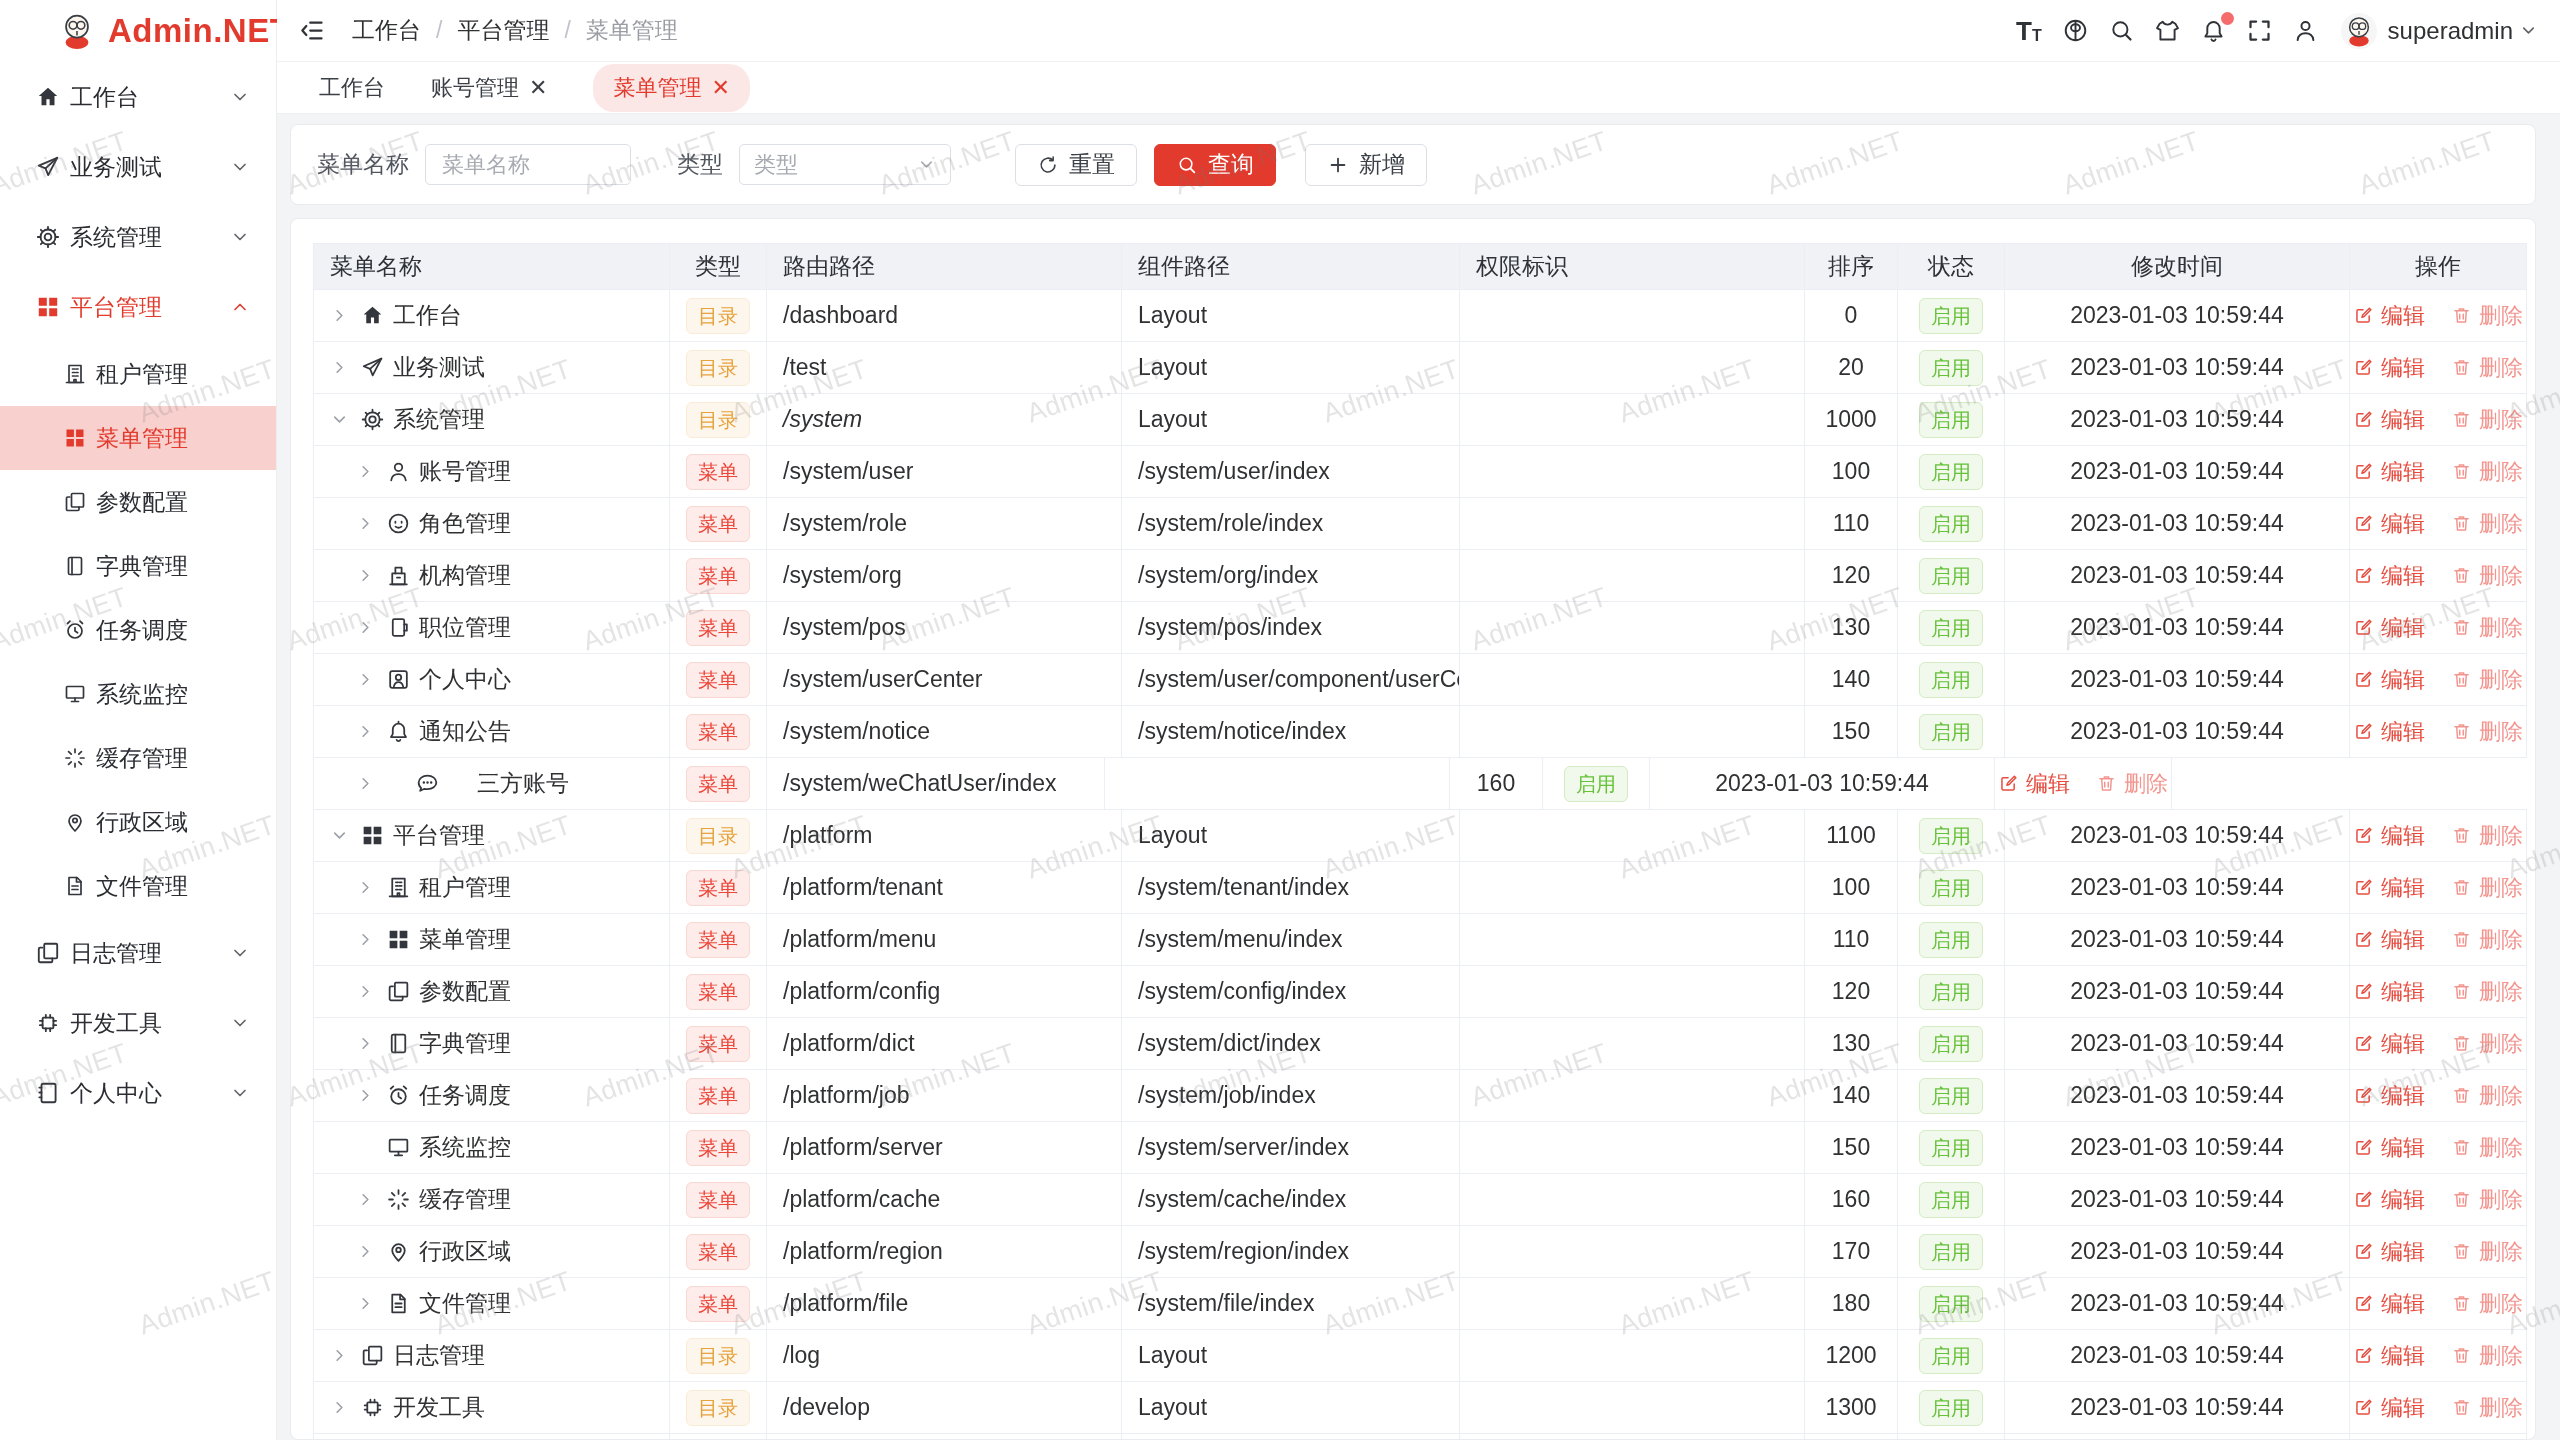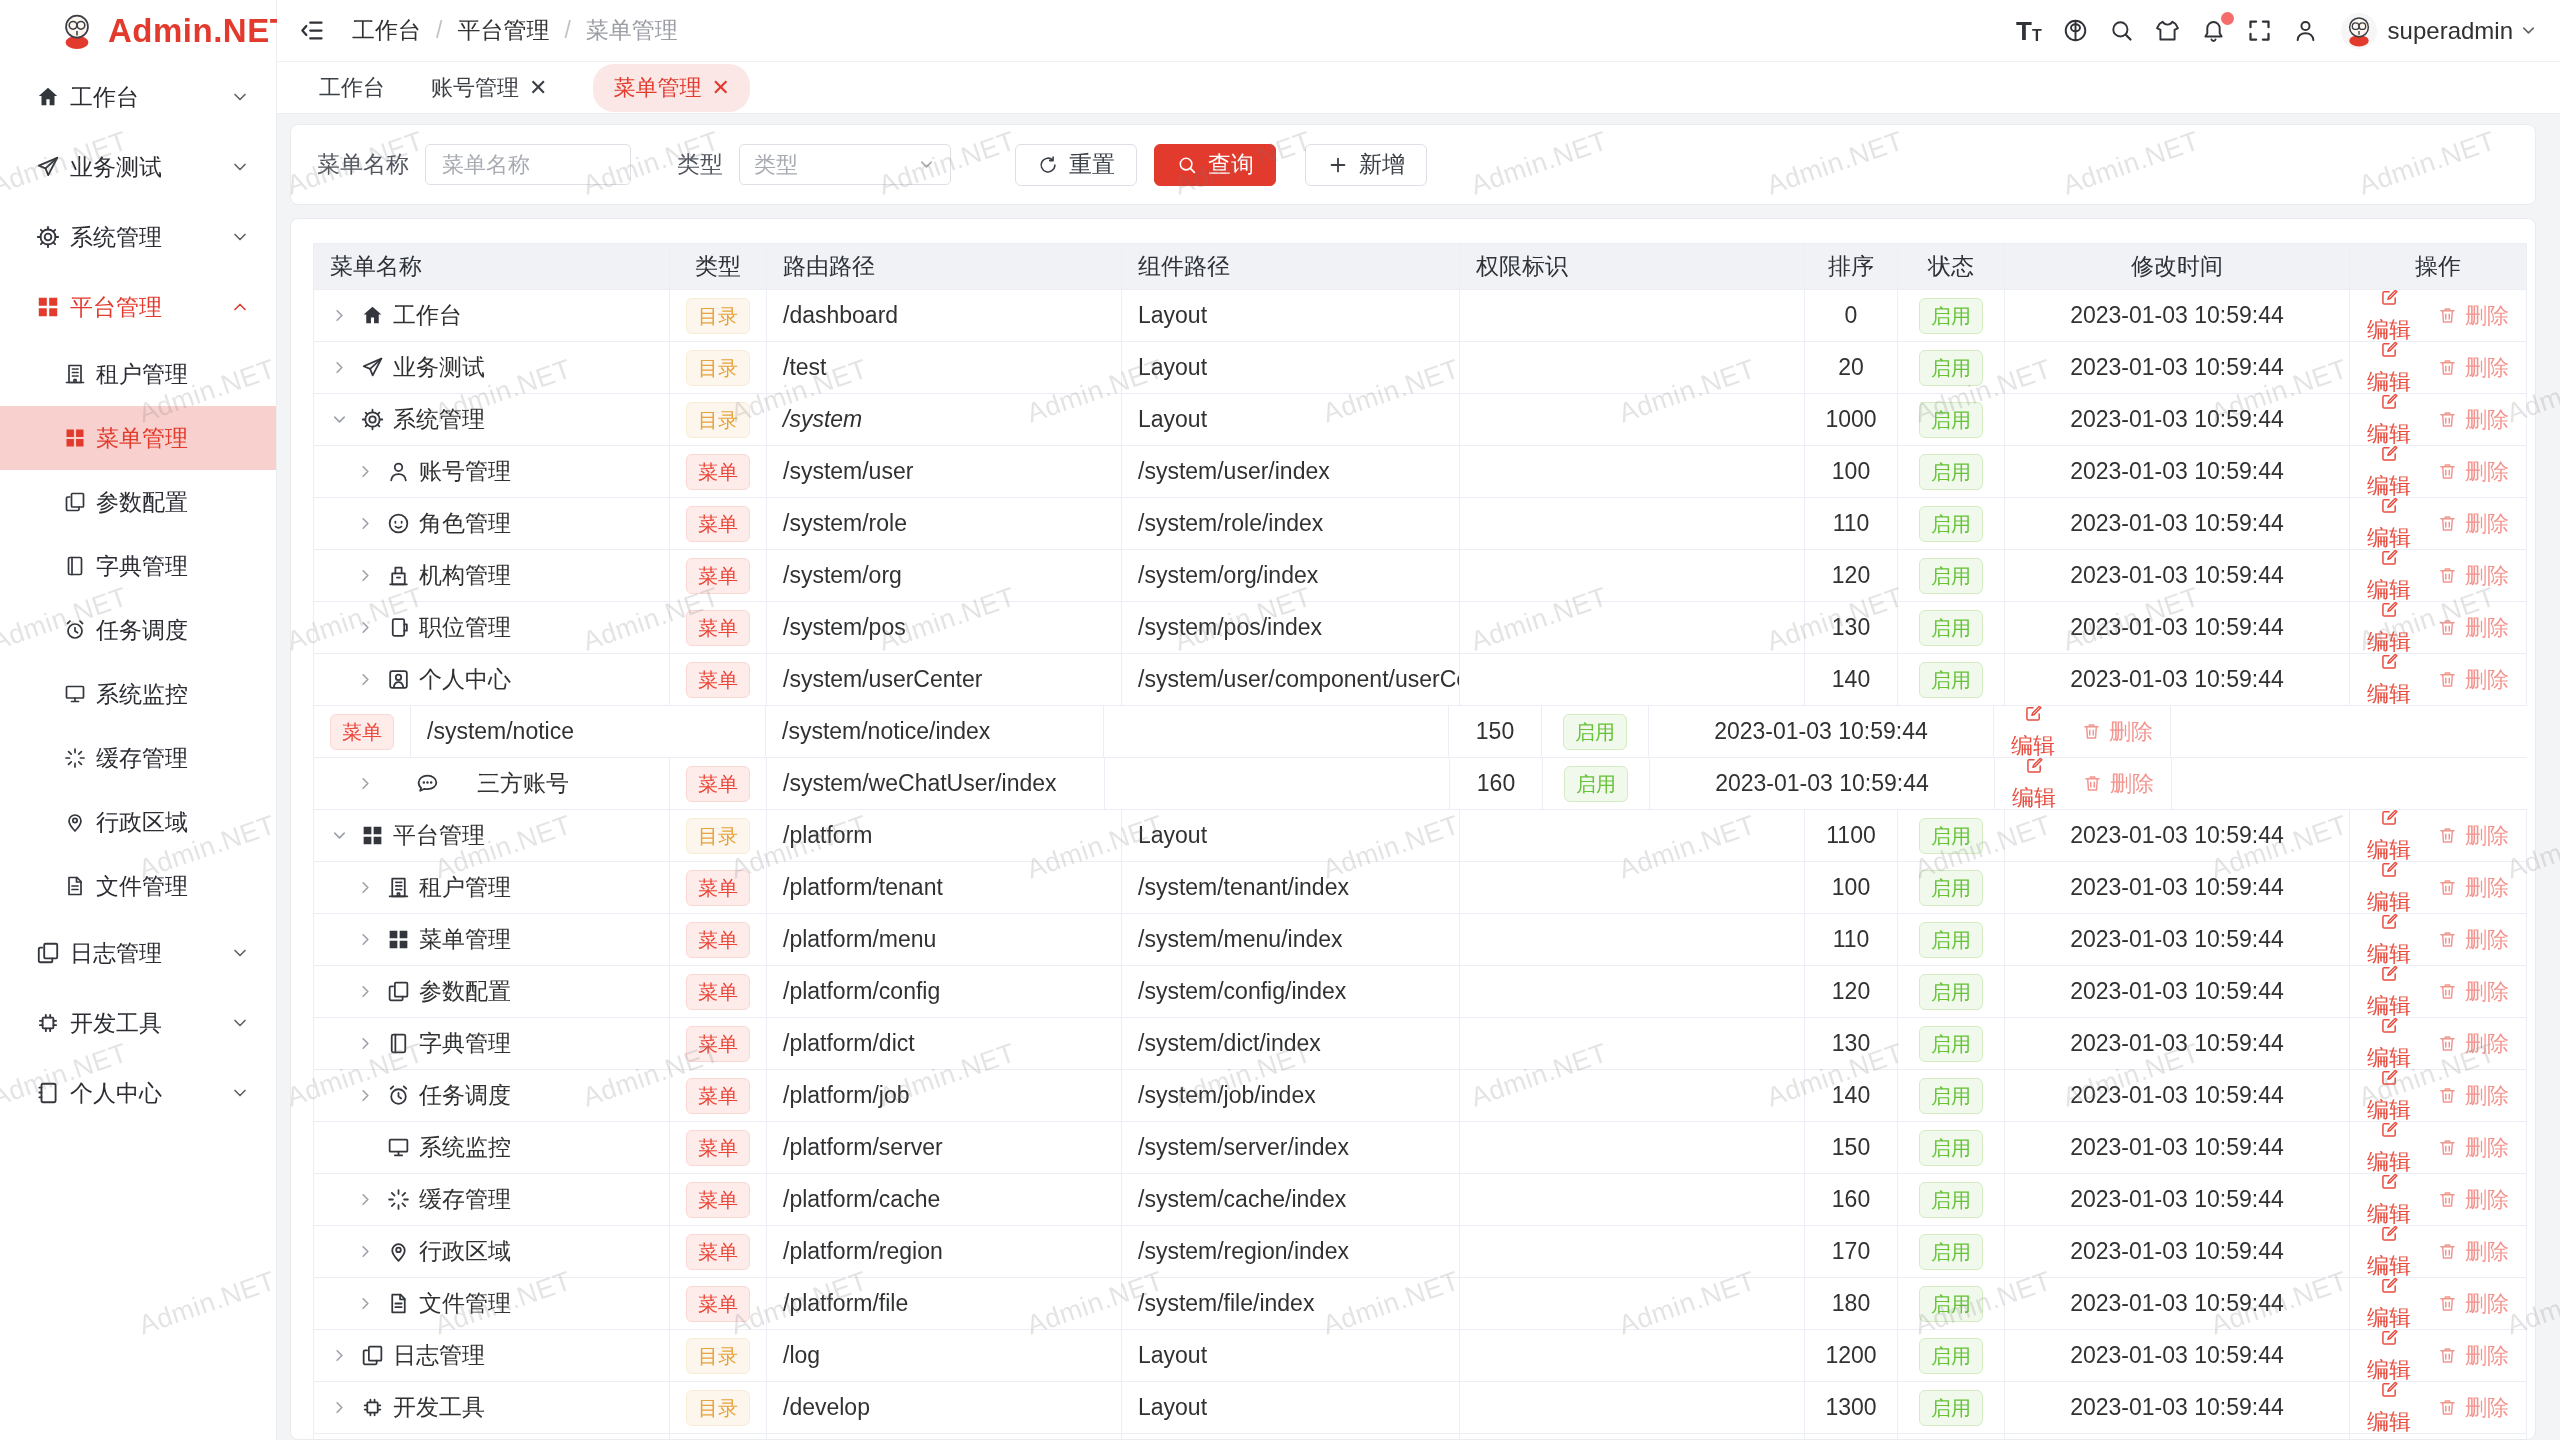--- a/index.html
+++ b/index.html
@@ -78,21 +78,21 @@
   .expand .ic { width:19px; height:19px; }
   .expand.open .ic { transform:rotate(90deg); }
   .row-icon { width:25px; height:25px; color:#33363c; margin-right:8px; flex-shrink:0; }
   .tag { display:inline-flex; align-items:center; height:36px; padding:0 11px; border-radius:6px; font-size:20px; line-height:1; }
   .tag.dir { color:#e6a23c; background:#fdf6ec; border:1px solid #f9ecd7; }
   .tag.menu { color:#ec4639; background:#fdecea; border:1px solid #f9d7d3; }
   .tag.on { color:#67c23a; background:#f0f9eb; border:1px solid #d5ecc3; }
   .ops { gap:26px; }
   .op { display:inline-flex; align-items:center; gap:7px; font-size:22px; cursor:pointer; }
   .op .ic { width:21px; height:21px; }
-  .op.edit { color:#e74c3f;flex-direction:column; }
+  .op.edit { color:#e74c3f; }
   .op.del { color:#f3958f; }
 
   
   #watermark-layer { position:fixed; inset:0; pointer-events:none; z-index:99; overflow:hidden; }
   .wm { position:absolute; font-size:27px; color:rgba(120,120,120,.20); transform:rotate(-19deg); white-space:nowrap; letter-spacing:.5px; }
 
   .ic { display:inline-flex; flex-shrink:0; }
   .ic svg { width:100%; height:100%; display:block; }
 </style>
 </head>
@@ -891,20 +891,35 @@
                   <span class="ic">
                     <svg viewBox="0 0 24 24" fill="none" stroke="currentColor" stroke-width="1.7" stroke-linecap="round" stroke-linejoin="round">
                       <path d="M4.5 6.5h15M9.5 6.5v-2h5v2M6.5 6.5l.9 13h9.2l.9-13M10 10.5v5.5M14 10.5v5.5"></path>
                     </svg>
                   </span>
                   <span>删除</span>
                 </span>
               </div>
             </div>
             <div class="trow">
+              <div class="tcell" style="width: 356px; padding-left: 42px;">
+                <span class="expand">
+                  <span class="ic">
+                    <svg viewBox="0 0 24 24" fill="none" stroke="currentColor" stroke-width="1.7" stroke-linecap="round" stroke-linejoin="round">
+                      <path d="M9 6l6 6-6 6" stroke-width="2"></path>
+                    </svg>
+                  </span>
+                </span>
+                <span class="ic row-icon">
+                  <svg viewBox="0 0 24 24" fill="none" stroke="currentColor" stroke-width="1.7" stroke-linecap="round" stroke-linejoin="round">
+                    <path d="M12 4.5a5.5 5.5 0 0 1 5.5 5.5v4.5l1.7 2.8H4.8L6.5 14.5V10A5.5 5.5 0 0 1 12 4.5zM10.2 20a1.9 1.9 0 0 0 3.6 0M12 2.5v2"></path>
+                  </svg>
+                </span>
+                <span>通知公告</span>
+              </div>
               <div class="tcell center" style="width: 97px;">
                 <span class="tag menu">菜单</span>
               </div>
               <div class="tcell" style="width: 355px;">/system/notice</div>
               <div class="tcell" style="width: 338px;">/system/notice/index</div>
               <div class="tcell" style="width: 345px;"></div>
               <div class="tcell center" style="width: 93px;">150</div>
               <div class="tcell center" style="width: 107px;">
                 <span class="tag on">启用</span>
               </div>

